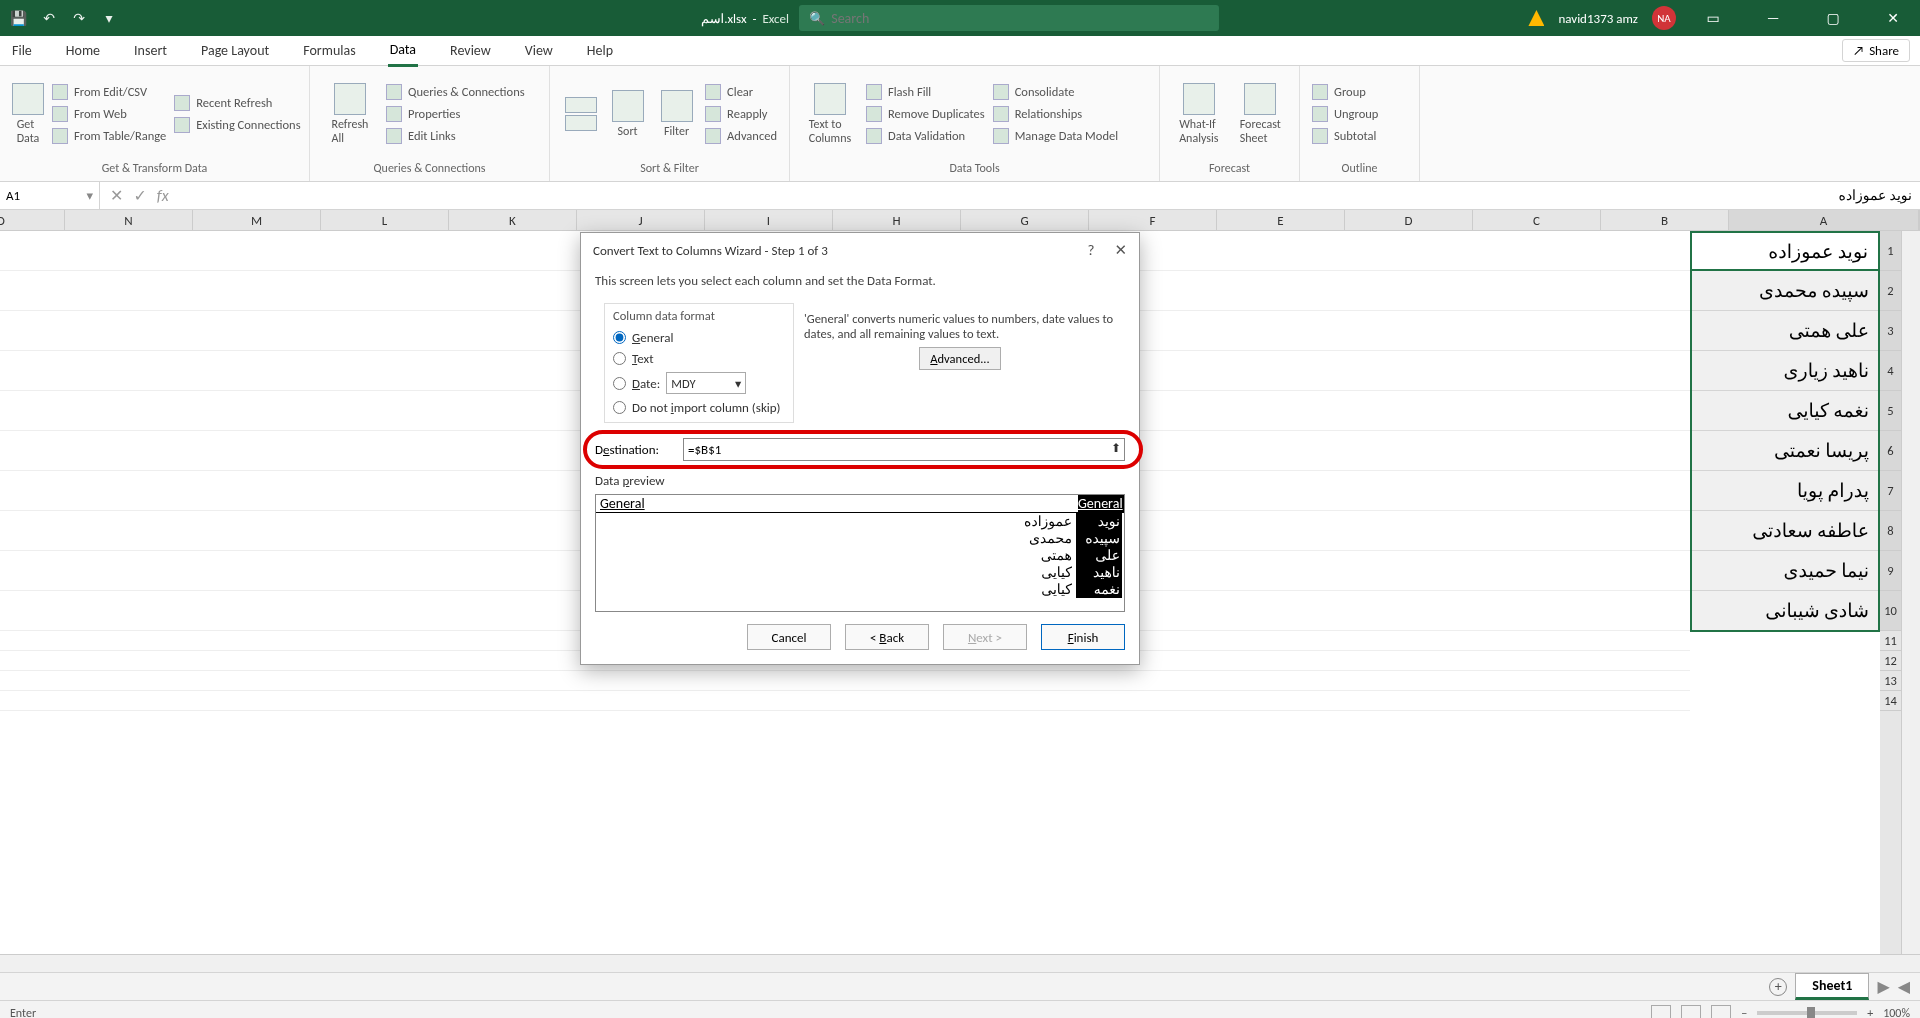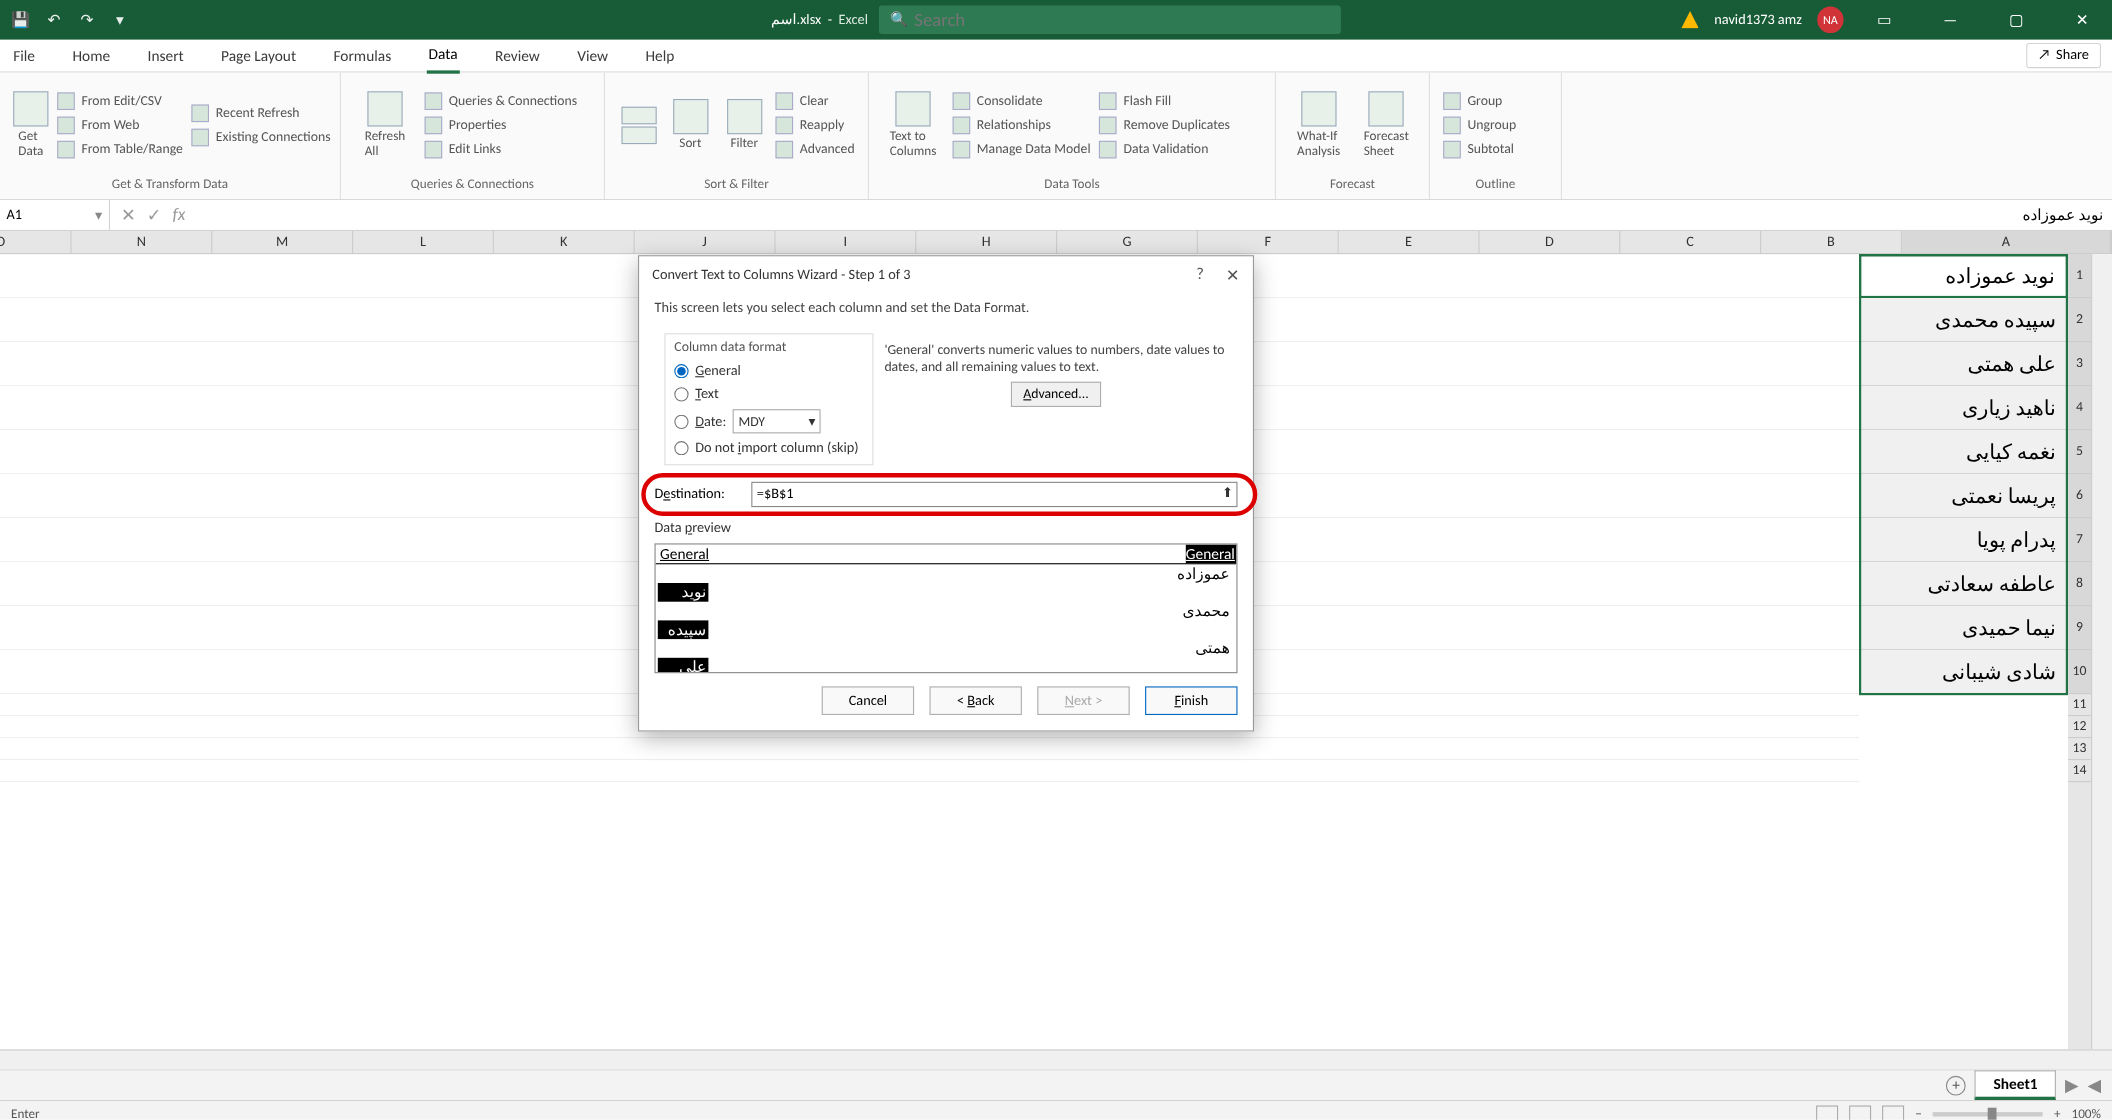--- a/index.html
+++ b/index.html
@@ -5,21 +5,21 @@
 * { box-sizing: border-box; margin: 0; padding: 0; font-family: "Segoe UI", Calibri, Arial, sans-serif; }
 html, body { width: 1920px; height: 1018px; overflow: hidden; background: #fff; }
 
 
 .titlebar { height: 36px; background: #185c37; color: #fff; display: flex; align-items: center; position: relative; font-size: 13px; }
 .titlebar .qat { display: flex; align-items: center; gap: 8px; padding: 0 8px; }
 .titlebar .qat-item { width: 22px; height: 22px; display: flex; align-items: center; justify-content: center; opacity: .9; font-size: 14px; }
 .titlebar .center { position: absolute; left: 50%; transform: translateX(-50%); display: flex; align-items: center; gap: 10px; }
 .titlebar .appname { color: #dcebe0; }
 .titlebar .search { background: #2e7a52; border-radius: 3px; height: 26px; width: 420px; display: flex; align-items: center; padding: 0 10px; gap: 6px; }
-.titlebar .search input { background: transparent; border: none; color: #fff; outline: none; width: 100%; font-size: 17px; }
+.titlebar .search input { background: transparent; border: none; color: #fff; outline: none; width: 100%; font-size: 14px; }
 .titlebar .right { margin-left: auto; display: flex; align-items: center; gap: 14px; padding: 0 4px; }
 .titlebar .warn { width: 16px; height: 16px; background: #ffb900; clip-path: polygon(50% 0,100% 100%,0 100%); }
 .titlebar .avatar { width: 24px; height: 24px; border-radius: 50%; background: #d13438; color:#fff; font-size:11px; display:flex; align-items:center; justify-content:center; }
 .titlebar .winbtn { width: 46px; height: 36px; display: flex; align-items: center; justify-content: center; font-size: 14px; }
 
 
 .tabs { height: 30px; border-bottom: 1px solid #d4d4d4; display: flex; align-items: center; padding: 0 10px; gap: 30px; background:#fff; }
 .tabs .tab { font-size: 14px; color: #3b3b3b; padding: 6px 2px; cursor: pointer; }
 .tabs .tab.active { border-bottom: 3px solid #217346; color:#000; font-weight:500; }
 .tabs .share { margin-left: auto; background:#fff; border:1px solid #d4d4d4; border-radius:3px; padding:3px 10px; display:flex; align-items:center; gap:5px; font-size:13px; }
@@ -93,21 +93,21 @@
 .destrow .inwrap { flex:1; position:relative; }
 .destrow input { width:100%; border:1px solid #888; padding:3px 24px 3px 4px; font-size:13px; }
 .destrow .pick { position:absolute; right:4px; top:3px; font-size:12px; color:#333; }
 .red-ring { position:absolute; border:4px solid #dc0000; border-radius:26px; pointer-events:none; }
 .preview-lab { font-size:13px; color:#333; margin-bottom:6px; }
 .preview { border:1px solid #888; height:118px; background:#fff; direction:rtl; font-family:"Courier New",monospace; font-size:14px; overflow:hidden; position:relative; }
 .preview .phead { display:flex; direction:ltr; border-bottom:1px solid #000; }
 .preview .phead .c1 { flex:1; padding:0 4px; text-decoration:underline; }
 .preview .phead .c2 { width:46px; background:#000; color:#fff; text-decoration:underline; }
 .preview .pbody { direction:rtl; padding:0 2px; }
-.preview .prow { display:flex; direction:ltr;flex-direction:column; }
+.preview .prow { display:flex; direction:ltr; }
 .preview .prow .c1 { flex:1; text-align:right; padding:0 4px; }
 .preview .prow .c2 { width:46px; background:#000; color:#fff; text-align:right; padding:0 2px; }
 .dlgbtns { display:flex; justify-content:flex-end; gap:14px; padding-top:12px; }
 .dlgbtns button { border:1px solid #adadad; background:#f9f9f9; width:84px; height:26px; font-size:13px; }
 .dlgbtns button.disabled { color:#aaa; }
 .dlgbtns button.primary { border:1px solid #0067c0; }
 .underl { text-decoration: underline; }
 </style>
 </head>
 <body>
@@ -248,43 +248,43 @@
   <div class="ribgroup" style="width:370px">
     <div class="body">
       <div class="bigbtn">
           <div class="ico"></div>
           <span style="white-space:pre">Text to
 Columns</span>
         </div>
       <div class="mlist">
         <div class="mitem">
             <span class="mi"></span>
+            <span>Flash Fill</span>
+          </div>
+        <div class="mitem">
+            <span class="mi"></span>
+            <span>Remove Duplicates</span>
+          </div>
+        <div class="mitem">
+            <span class="mi"></span>
+            <span>Data Validation</span>
+          </div>
+      </div>
+      <div class="mlist">
+        <div class="mitem">
+            <span class="mi"></span>
             <span>Consolidate</span>
           </div>
         <div class="mitem">
             <span class="mi"></span>
             <span>Relationships</span>
           </div>
         <div class="mitem">
             <span class="mi"></span>
             <span>Manage Data Model</span>
-          </div>
-      </div>
-      <div class="mlist">
-        <div class="mitem">
-            <span class="mi"></span>
-            <span>Flash Fill</span>
-          </div>
-        <div class="mitem">
-            <span class="mi"></span>
-            <span>Remove Duplicates</span>
-          </div>
-        <div class="mitem">
-            <span class="mi"></span>
-            <span>Data Validation</span>
           </div>
       </div>
     </div>
     <div class="label">Data Tools</div>
   </div>
   <div class="ribgroup" style="width:140px">
     <div class="body">
       <div class="bigbtn">
           <div class="ico"></div>
           <span style="white-space:pre">What-If

